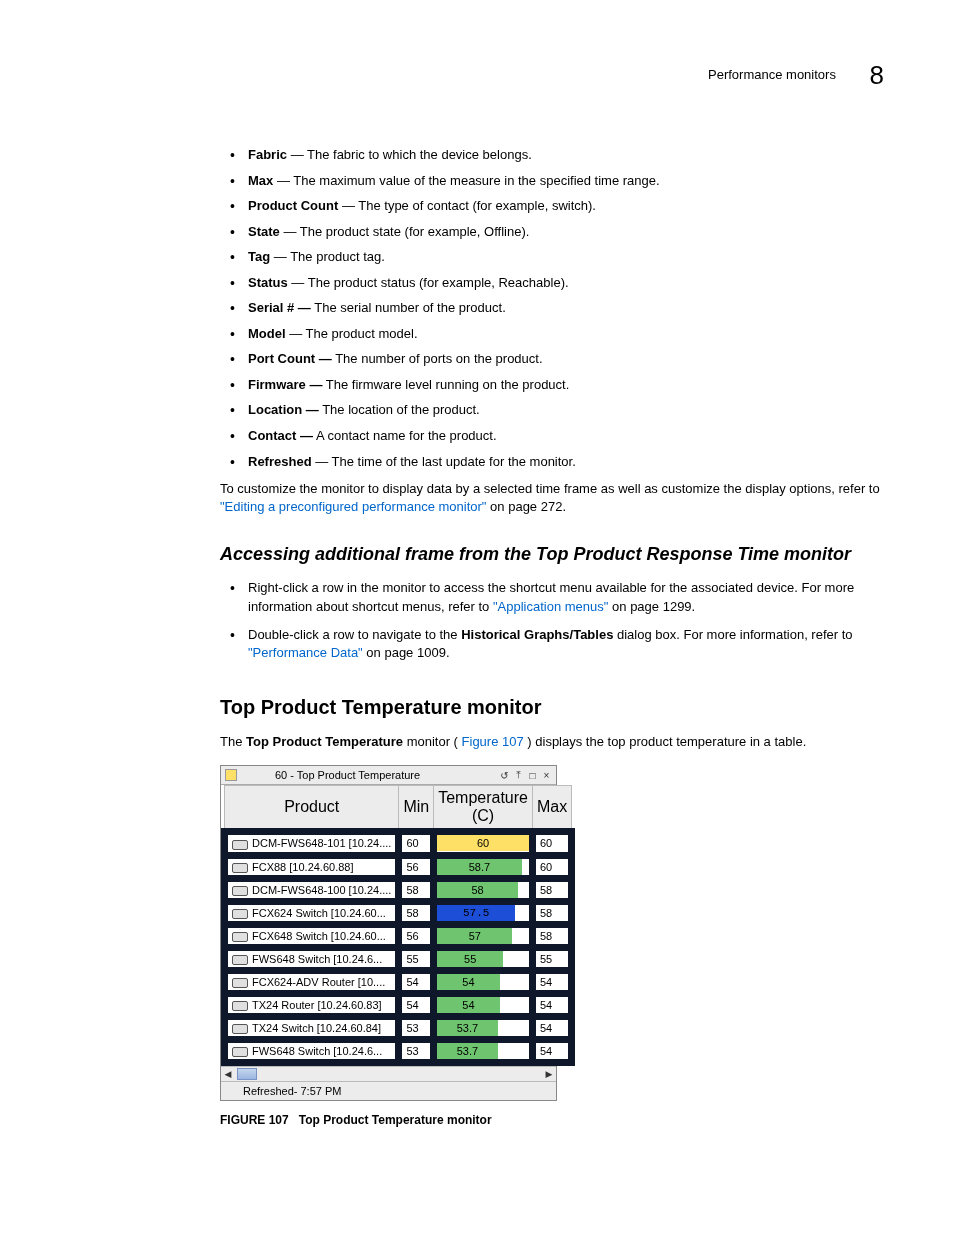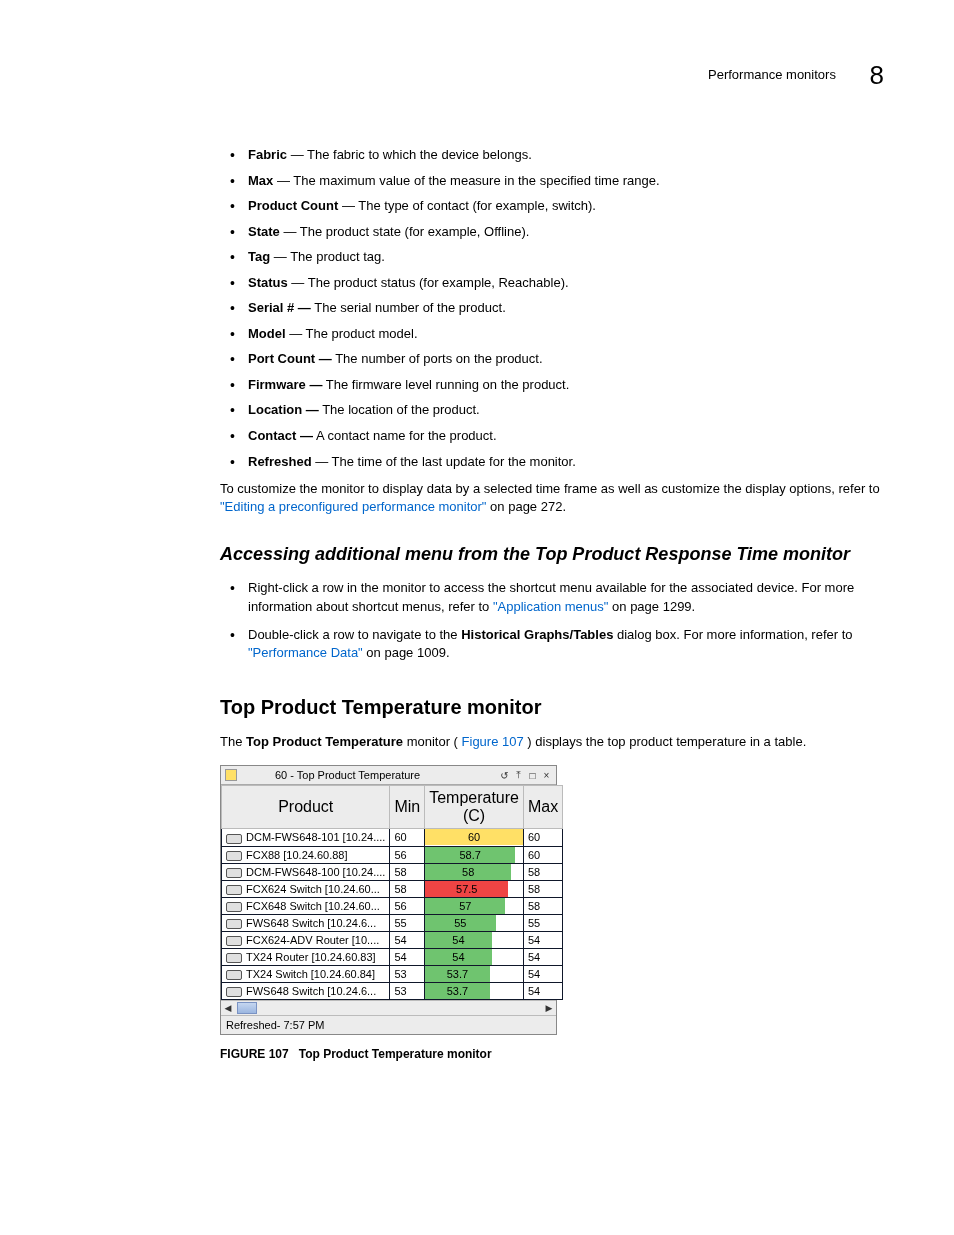--- a/index.html
+++ b/index.html
@@ -94,21 +94,21 @@
   }
   .monitor th {
     font-weight: normal;
     text-align: center;
     background: #ececec;
     border: 1px solid #bbb;
     padding: 3px 4px;
     font-size: 16px;
   }
   .monitor td {
-    border: 1px solid #0f172a;
+    border: 7px solid #0f172a;
     padding: 2px 4px;
     font-size: 11px;
     white-space: nowrap;
     overflow: hidden;
   }
   .monitor td.prod { width: 160px; }
   .monitor td.min, .monitor td.max { width: 24px; }
   .monitor td.temp { padding: 0; width: 100px; position: relative; }
   .monitor .bar {
     height: 16px;
@@ -136,21 +136,21 @@
   }
   .monitor .scroll .arrow { width:14px; text-align:center; font-size:9px; color:#333;}
   .monitor .scroll .thumb {
     width: 18px; height:10px;
     background: linear-gradient(#c5d6f0,#9bb6e0);
     border:1px solid #7a93c4;
     margin-left: 2px;
   }
   .monitor .scroll .track { flex:1; }
   .monitor .footer {
-    padding: 3px 5px;
+    padding: 3px 22px;
     background: #ececec;
     border-top: 1px solid #bbb;
   }
   ul.access {
     list-style: none;
     padding-left: 28px;
     margin: 0;
   }
   ul.access li {
     position: relative;
@@ -187,21 +187,21 @@
     <li><span class="term">Contact —</span><span> A contact name for the product.</span></li>
     <li><span class="term">Refreshed</span><span> — The time of the last update for the monitor.</span></li>
   </ul>
 
 <p>
   <span>To customize the monitor to display data by a selected time frame as well as customize the display options, refer to </span>
   <a class="link">"Editing a preconfigured performance monitor"</a>
   <span> on page 272.</span>
 </p>
 
-<h2 class="italic">Accessing additional menu from the Top Product Response Time monitor</h2>
+<h2 class="italic">Accessing additional frame from the Top Product Response Time monitor</h2>
 
 <ul class="access">
   <li>
     <span>Right-click a row in the monitor to access the shortcut menu available for the associated device. For more information about shortcut menus, refer to </span>
     <a class="link">"Application menus"</a>
     <span> on page 1299.</span>
   </li>
   <li>
     <span>Double-click a row to navigate to the </span>
     <span class="term">Historical Graphs/Tables</span>
@@ -263,21 +263,21 @@
           <td class="min">58</td>
           <td class="temp">
             <div class="bar" style="width: 88%; background: rgb(111, 196, 111);">58</div>
           </td>
           <td class="max">58</td>
         </tr>
         <tr>
           <td class="prod"><span class="dev-icon"></span>FCX624 Switch [10.24.60...</td>
           <td class="min">58</td>
           <td class="temp">
-            <div class="bar" style="width: 85%; background: #ef4444;">57.5</div>
+            <div class="bar" style="width: 85%; background: #1d4ed8; font-family: Liberation Mono, monospace;">57.5</div>
           </td>
           <td class="max">58</td>
         </tr>
         <tr>
           <td class="prod"><span class="dev-icon"></span>FCX648 Switch [10.24.60...</td>
           <td class="min">56</td>
           <td class="temp">
             <div class="bar" style="width: 82%; background: rgb(111, 196, 111);">57</div>
           </td>
           <td class="max">58</td>

